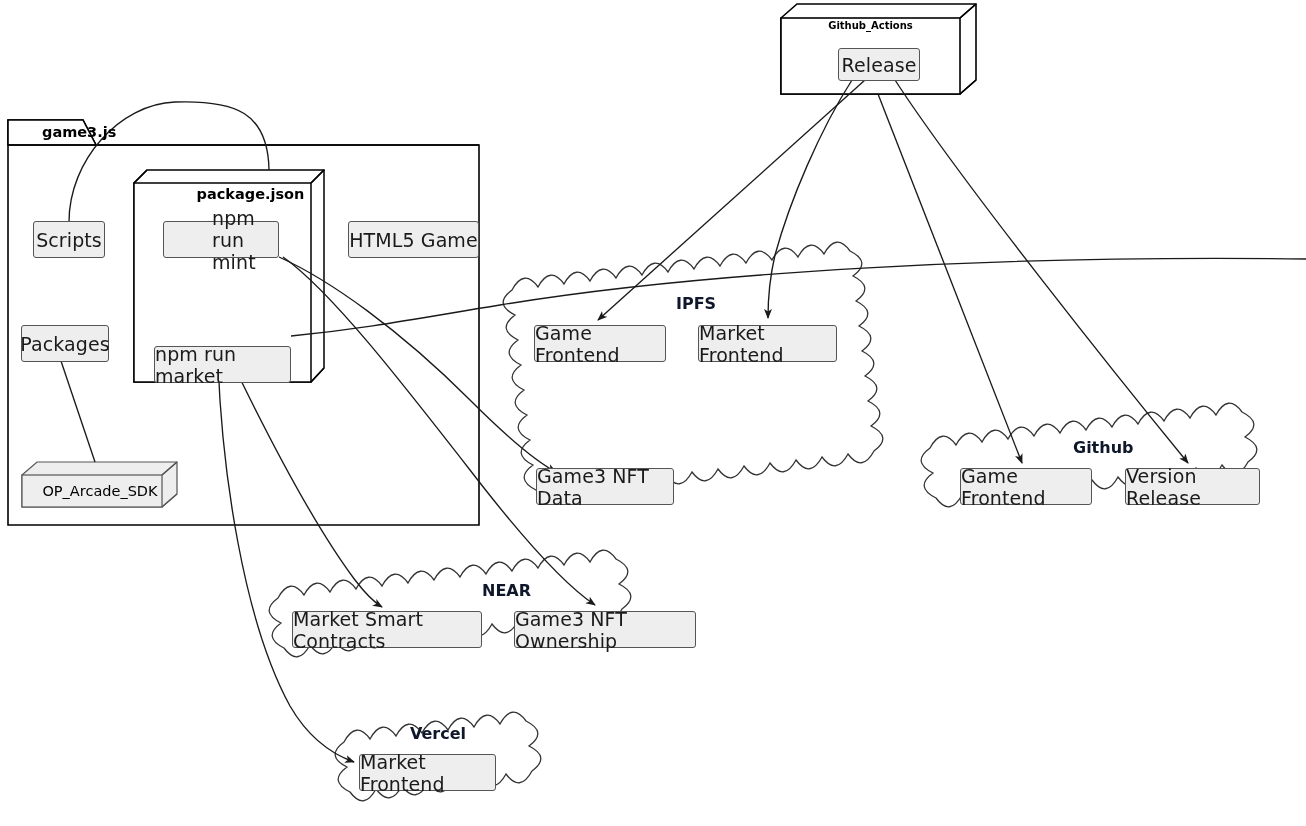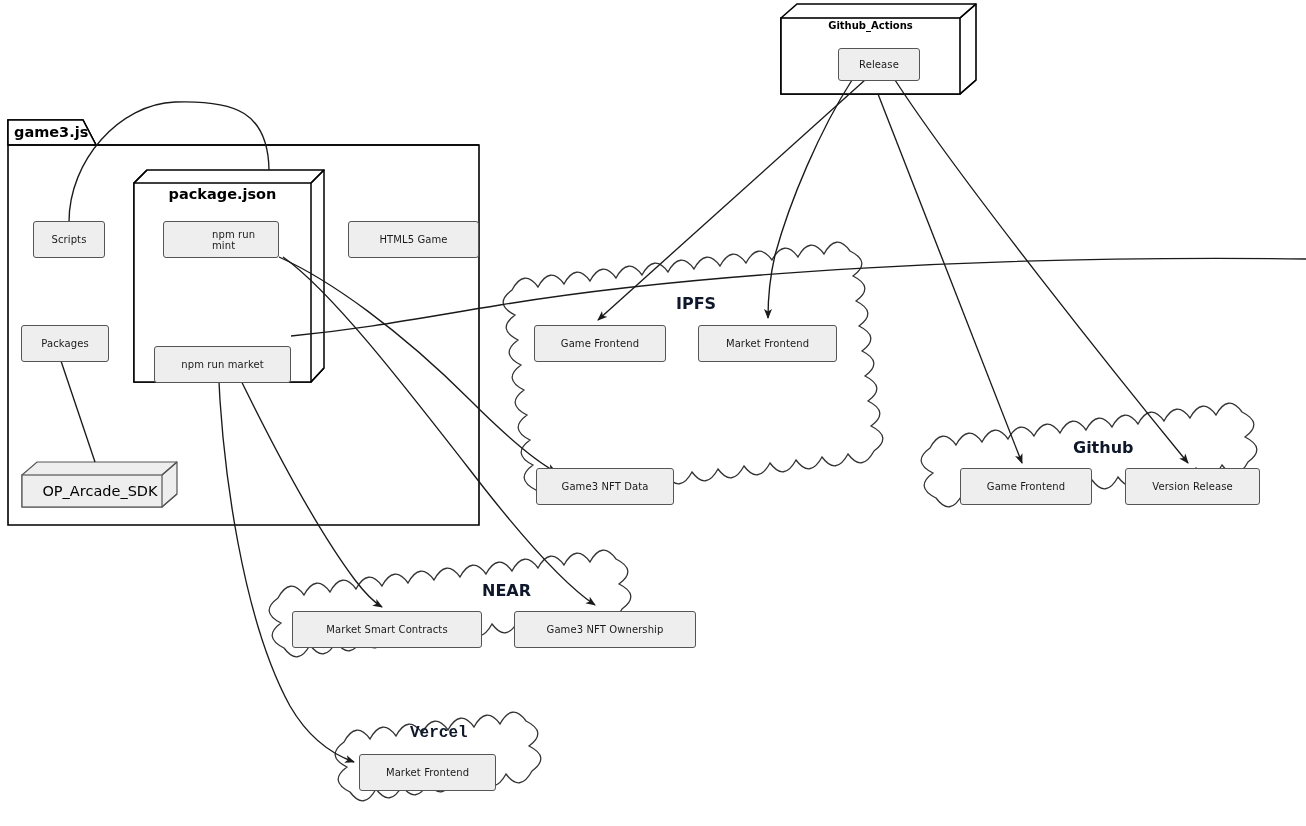--- a/index.html
+++ b/index.html
@@ -8,24 +8,24 @@
        font-family:"DejaVu Sans","Liberation Sans",sans-serif;color:#000;}
   #canvas{position:absolute;inset:0;width:1306px;height:826px;}
   svg.layer{position:absolute;left:0;top:0;width:1306px;height:826px;overflow:visible;}
   svg.edges{z-index:5;pointer-events:none;}
   svg.shapes{z-index:1;}
   .lbl{position:absolute;z-index:9;white-space:nowrap;}
   
   .comp{position:absolute;z-index:8;box-sizing:border-box;
         background:#EEEEEE;border:1px solid #555555;border-radius:3px;
         display:flex;align-items:center;justify-content:center;
-        font-size:10px;color:#1a1a1a;letter-spacing:.1px;}
+        font-size:19px;color:#1a1a1a;letter-spacing:.1px;}
   
   .title{position:absolute;z-index:9;font-weight:bold;font-size:16px;color:#0f172a;}
-  .pkgtitle{position:absolute;z-index:9;font-weight:bold;font-size:14.5px;color:#000;}
+  .pkgtitle{position:absolute;z-index:9;font-weight:bold;font-size:14.5px;color:#000;margin-left:28px;}
   .node3d-label{position:absolute;z-index:9;font-weight:bold;font-size:10px;}
   .node3d-comp{font-size:14.5px;padding-left:8px;}
 </style>
 </head>
 <body>
 
 <div id="canvas">
 
   <svg class="layer shapes" viewBox="0 0 1306 826">
     <defs>
@@ -143,21 +143,21 @@
 
   <div class="pkgtitle" style="left:14px;top:124px;">game3.js</div>
 
   <div class="pkgtitle" style="left:134px;top:186px;width:177px;text-align:center;">package.json</div>
 
   <div class="node3d-label" style="left:781px;top:20px;width:179px;text-align:center;">Github_Actions</div>
 
   <div class="title" style="left:676px;top:294px;">IPFS</div>
   <div class="title" style="left:1073px;top:438px;">Github</div>
   <div class="title" style="left:482px;top:581px;">NEAR</div>
-  <div class="title" style="left:410px;top:724px;font-family:Liberation Mono, monospace;">Vercel</div>
+  <div class="title" style="left:410px;top:724px;">Vercel</div>
 
   <div class="comp" style="left:33px;top:221px;width:72px;height:37px;">Scripts</div>
   <div class="comp" style="left:21px;top:325px;width:88px;height:37px;">Packages</div>
   <div class="comp" style="left:348px;top:221px;width:131px;height:37px;">HTML5 Game</div>
 
   <div class="lbl node3d-comp" style="left:22px;top:475px;width:140px;height:32px;display:flex;align-items:center;justify-content:center;">OP_Arcade_SDK</div>
 
   <div class="comp" style="left:163px;top:221px;width:116px;height:37px;padding-left:48px;">npm run mint</div>
   <div class="comp" style="left:154px;top:325px;width:137px;height:37px;margin-top:21px;">npm run market</div>
 

